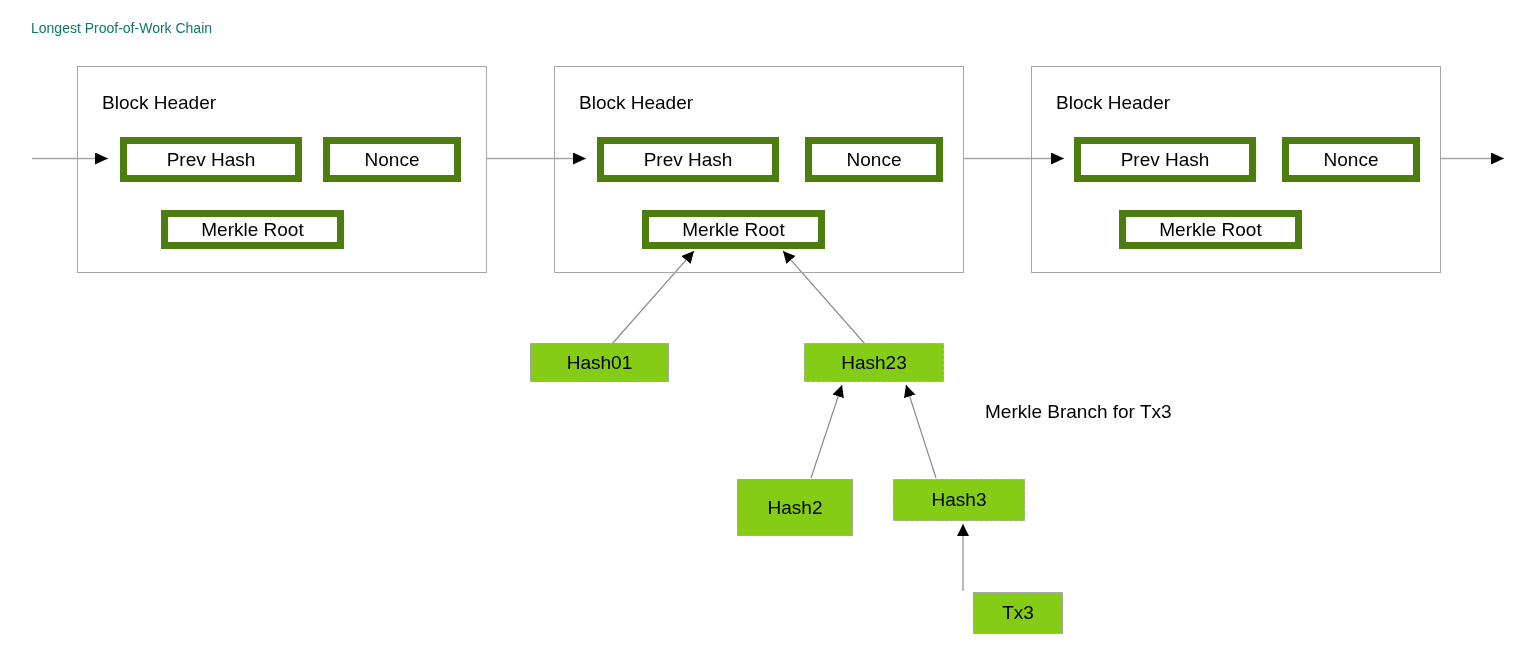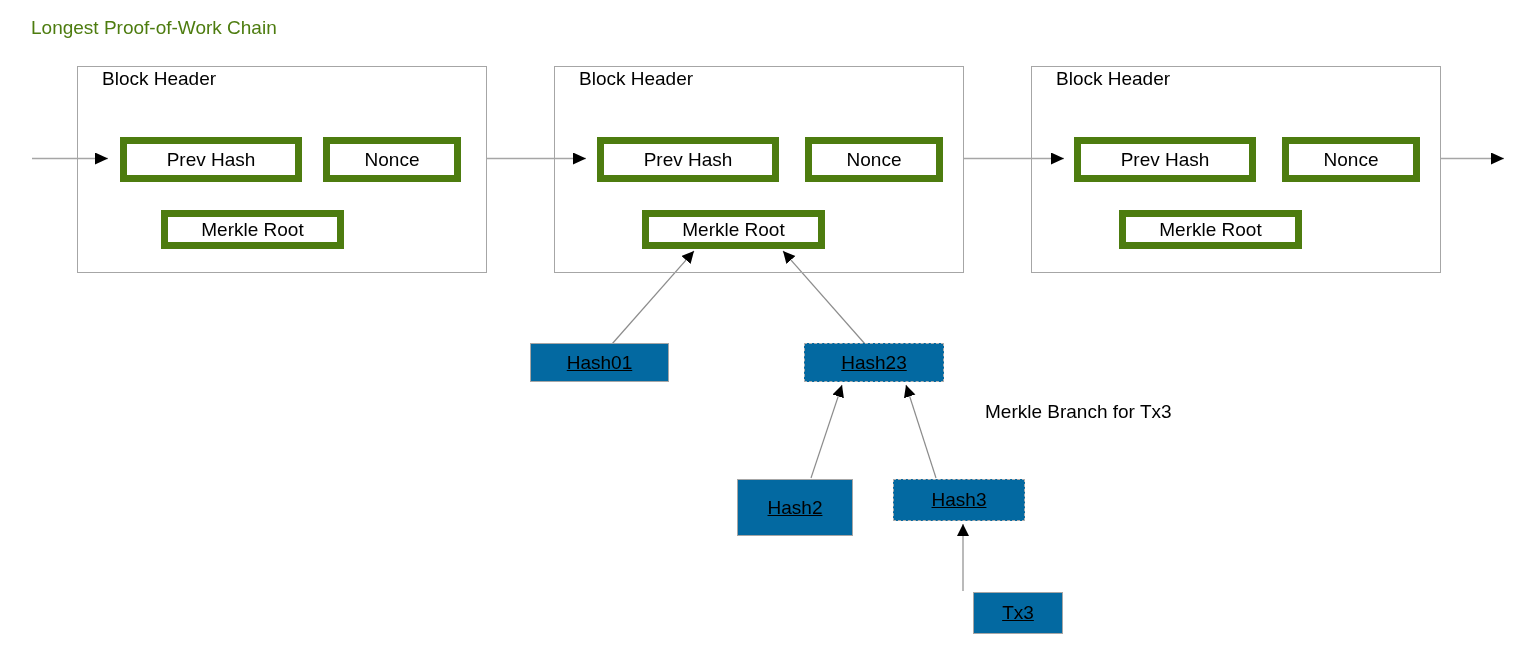--- a/index.html
+++ b/index.html
@@ -23,42 +23,42 @@
     position: absolute;
     top: 0;
     left: 0;
     width: 1524px;
     height: 652px;
   }
   .diagram-title {
     position: absolute;
     left: 31px;
     top: 16px;
-    font-size: 19px;
+    font-size: 14px;
     line-height: 24px;
     white-space: nowrap;
-    color: #4d7c0f;
+    color: #0f766e;
   }
   .side-label {
     position: absolute;
     font-size: 19px;
     line-height: 24px;
     white-space: nowrap;
     color: #000000;
   }
   .block {
     position: absolute;
     box-sizing: border-box;
     border: 1px solid #a6a6a6;
     background: transparent;
   }
   .block-title {
     position: absolute;
     left: 24px;
-    top: 0;
+    top: 24px;
     font-size: 19px;
     line-height: 24px;
     white-space: nowrap;
     color: #000000;
   }
   .field {
     position: absolute;
     box-sizing: border-box;
     border: 7px solid #4d7c0f;
     background: #ffffff;
@@ -67,29 +67,28 @@
     justify-content: center;
     font-size: 19px;
     line-height: 22px;
     color: #000000;
     white-space: nowrap;
   }
   .node {
     position: absolute;
     box-sizing: border-box;
     border: 1px solid #a6a6a6;
-    background: #0369a1;
+    background: #84cc16;
     display: flex;
     align-items: center;
     justify-content: center;
     font-size: 19px;
     line-height: 22px;
     color: #000000;
     white-space: nowrap;
-    text-decoration: underline;
   }
   .node.dashed {
     border: 1px dashed #b0b0b0;
   }
 </style>
 </head>
 <body>
 
 <div id="canvas">
 

